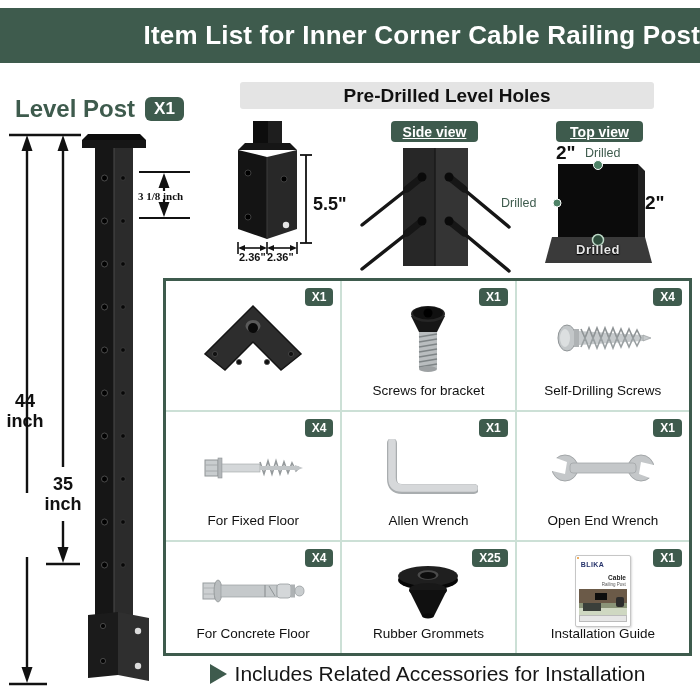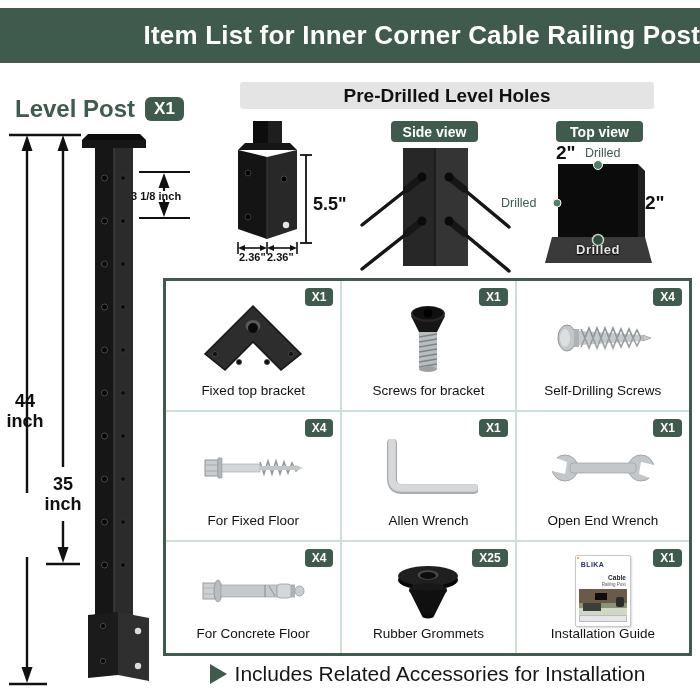--- a/index.html
+++ b/index.html
@@ -16,27 +16,27 @@
             padding:2px 9px;border-radius:6px;}
   .pill{position:absolute;left:228px;top:82px;width:414px;height:27px;background:#E4E4E4;
         border-radius:3px;display:flex;align-items:center;justify-content:center;
         font-size:19px;font-weight:bold;color:#111;margin-left:12px;}
   
   .fig{position:absolute;}
   
   .lbl{position:absolute;font-weight:bold;color:#111;}
   .dim-44{left:2px;top:391px;width:46px;text-align:center;font-size:18px;line-height:20px;}
   .dim-35{left:41px;top:474px;width:44px;text-align:center;font-size:18px;line-height:20px;}
-  .dim-318{left:131px;top:190px;font-size:11px;white-space:nowrap;}
+  .dim-318{left:138px;top:190px;font-size:11px;white-space:nowrap;font-family:Liberation Serif, serif;}
   .dim-55{left:313px;top:194px;font-size:18px;}
   .dim-236a{left:239px;top:251px;font-size:11px;}
   .dim-236b{left:267px;top:251px;font-size:11px;}
   .view-pill{position:absolute;width:87px;height:21px;background:#3E5B4D;border-radius:4px;
              color:#fff;font-weight:bold;font-size:14px;display:flex;align-items:center;
-             justify-content:center;}
+             justify-content:center;text-decoration:underline;}
   .sv-pill{left:391px;top:121px;}
   .tv-pill{left:556px;top:121px;}
   .tv-2a{left:556px;top:142px;font-size:19px;}
   .tv-dt{left:585px;top:146px;font-size:12.5px;color:#3E5B4D;font-weight:normal;}
   .tv-dl{left:501px;top:196px;font-size:12.5px;color:#3E5B4D;font-weight:normal;}
   .tv-2b{left:645px;top:192px;font-size:19px;}
   .tv-df{left:566px;top:242px;width:64px;text-align:center;font-size:13px;color:#e6e6e6;
          letter-spacing:.5px;text-shadow:0 0 2px #000,0 1px 1px #000;}
   
   .table{position:absolute;left:163px;top:278px;width:529px;height:378px;background:#fff;
@@ -253,21 +253,20 @@
         <polygon points="52,4 100,52 80,68 52,40 24,68 4,52" fill="#2d2d2d" stroke="#151515" stroke-width="1.5"></polygon>
         <ellipse cx="52" cy="24" rx="7.5" ry="6" fill="#5a5a5a"></ellipse>
         <circle cx="52" cy="26" r="5" fill="#0a0a0a"></circle>
         <g fill="#111" stroke="#4a4a4a" stroke-width="0.8">
           <circle cx="14" cy="52" r="2.6"></circle>
             <circle cx="90" cy="52" r="2.6"></circle>
           <circle cx="38" cy="60" r="2.6"></circle>
             <circle cx="66" cy="60" r="2.6"></circle>
         </g>
       </svg>
-      <div class="cell-label">Fixed top bracket</div>
     </div>
 
     <div class="cell r1 c2">
       <span class="badge">X1</span>
       <svg class="icon" width="60" height="76" viewBox="0 0 60 76">
         <polygon points="13,16 47,16 39,32 21,32" fill="#161616"></polygon>
         <ellipse cx="30" cy="14" rx="17" ry="8" fill="#262626"></ellipse>
         <ellipse cx="30" cy="13" rx="15" ry="6.5" fill="#101010"></ellipse>
         <circle cx="30" cy="13" r="4.5" fill="#000"></circle>
         <rect x="21" y="32" width="18" height="37" fill="#b9bdbf"></rect>

